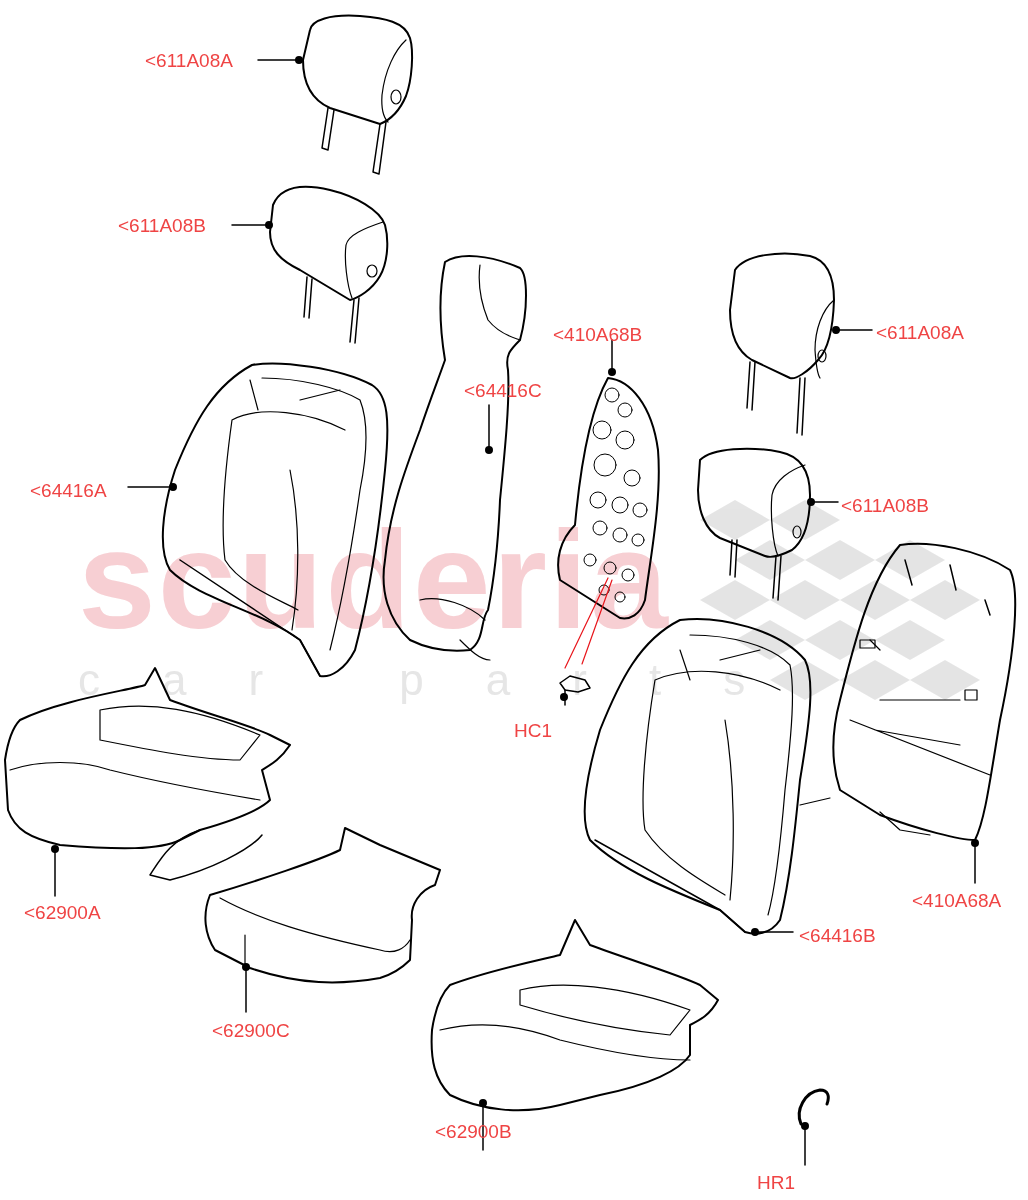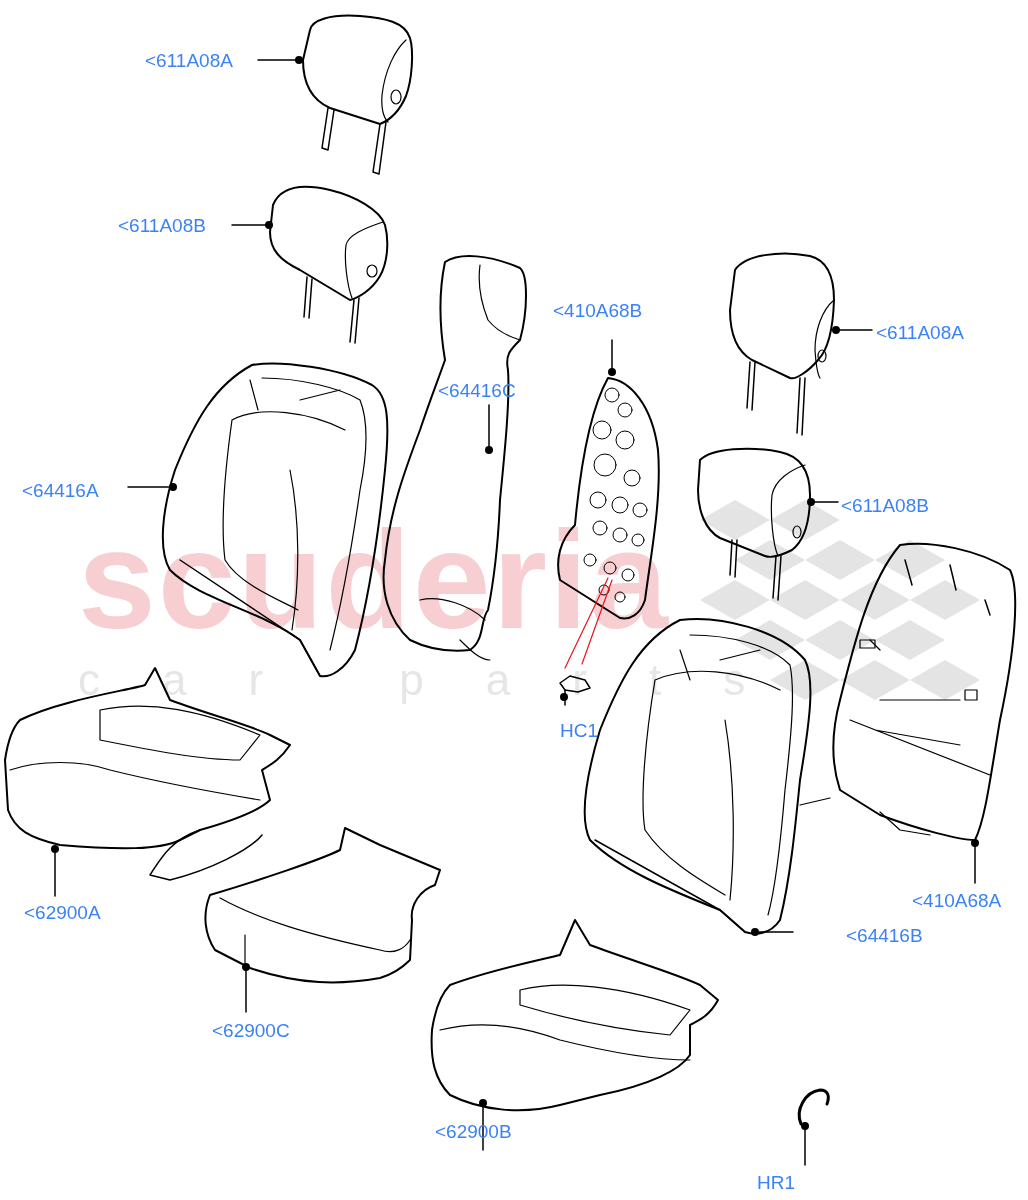--- a/index.html
+++ b/index.html
@@ -1,19 +1,19 @@
 <!DOCTYPE html>
 <html><head>
 <meta charset="utf-8">
 <style>
   html, body { margin: 0; padding: 0; background: #ffffff; }
   body { width: 1028px; height: 1200px; position: relative; overflow: hidden;
          font-family: "Liberation Sans", sans-serif; }
   #diagram { position: absolute; left: 0; top: 0; width: 1028px; height: 1200px; }
-  .label { position: absolute; color: #3b82f6; font-size: 19px; line-height: 22px;
+  .label { position: absolute; color: #ef4444; font-size: 19px; line-height: 22px;
            white-space: nowrap; cursor: pointer; }
   .watermark-main { position: absolute; left: 78px; top: 505px; font-size: 140px;
            font-weight: bold; color: #f7cfd3; letter-spacing: 2px;
            font-family: "Liberation Sans", sans-serif; line-height: 150px; text-align: right; }
   .watermark-sub { position: absolute; left: 78px; top: 655px; font-size: 44px;
            color: #e6e6e6; letter-spacing: 62px; line-height: 50px;
            font-family: "Liberation Sans", sans-serif; }
 </style>
 </head>
 <body>
@@ -189,25 +189,25 @@
 
     <g>
       <path d="M801,1124 C795,1110 805,1092 820,1090 C828,1090 830,1096 827,1104" stroke-width="3"></path>
     </g>
     <line x1="805" y1="1128" x2="805" y2="1165" stroke-width="1.5"></line>
     <circle cx="805" cy="1126" r="3" fill="#000"></circle>
   </svg>
 
   <span class="label" style="left:145px;top:50px">&lt;611A08A</span>
   <span class="label" style="left:118px;top:215px">&lt;611A08B</span>
-  <span class="label" style="left:553px;top:300px">&lt;410A68B</span>
+  <span class="label" style="left:553px;top:324px">&lt;410A68B</span>
   <span class="label" style="left:876px;top:322px">&lt;611A08A</span>
-  <span class="label" style="left:438px;top:380px">&lt;64416C</span>
-  <span class="label" style="left:22px;top:480px">&lt;64416A</span>
+  <span class="label" style="left:464px;top:380px">&lt;64416C</span>
+  <span class="label" style="left:30px;top:480px">&lt;64416A</span>
   <span class="label" style="left:841px;top:495px">&lt;611A08B</span>
-  <span class="label" style="left:560px;top:720px">HC1</span>
+  <span class="label" style="left:514px;top:720px">HC1</span>
   <span class="label" style="left:24px;top:902px">&lt;62900A</span>
   <span class="label" style="left:912px;top:890px">&lt;410A68A</span>
-  <span class="label" style="left:846px;top:925px">&lt;64416B</span>
+  <span class="label" style="left:799px;top:925px">&lt;64416B</span>
   <span class="label" style="left:212px;top:1020px">&lt;62900C</span>
   <span class="label" style="left:435px;top:1121px">&lt;62900B</span>
   <span class="label" style="left:757px;top:1172px">HR1</span>
 </div>
 
 </body></html>

